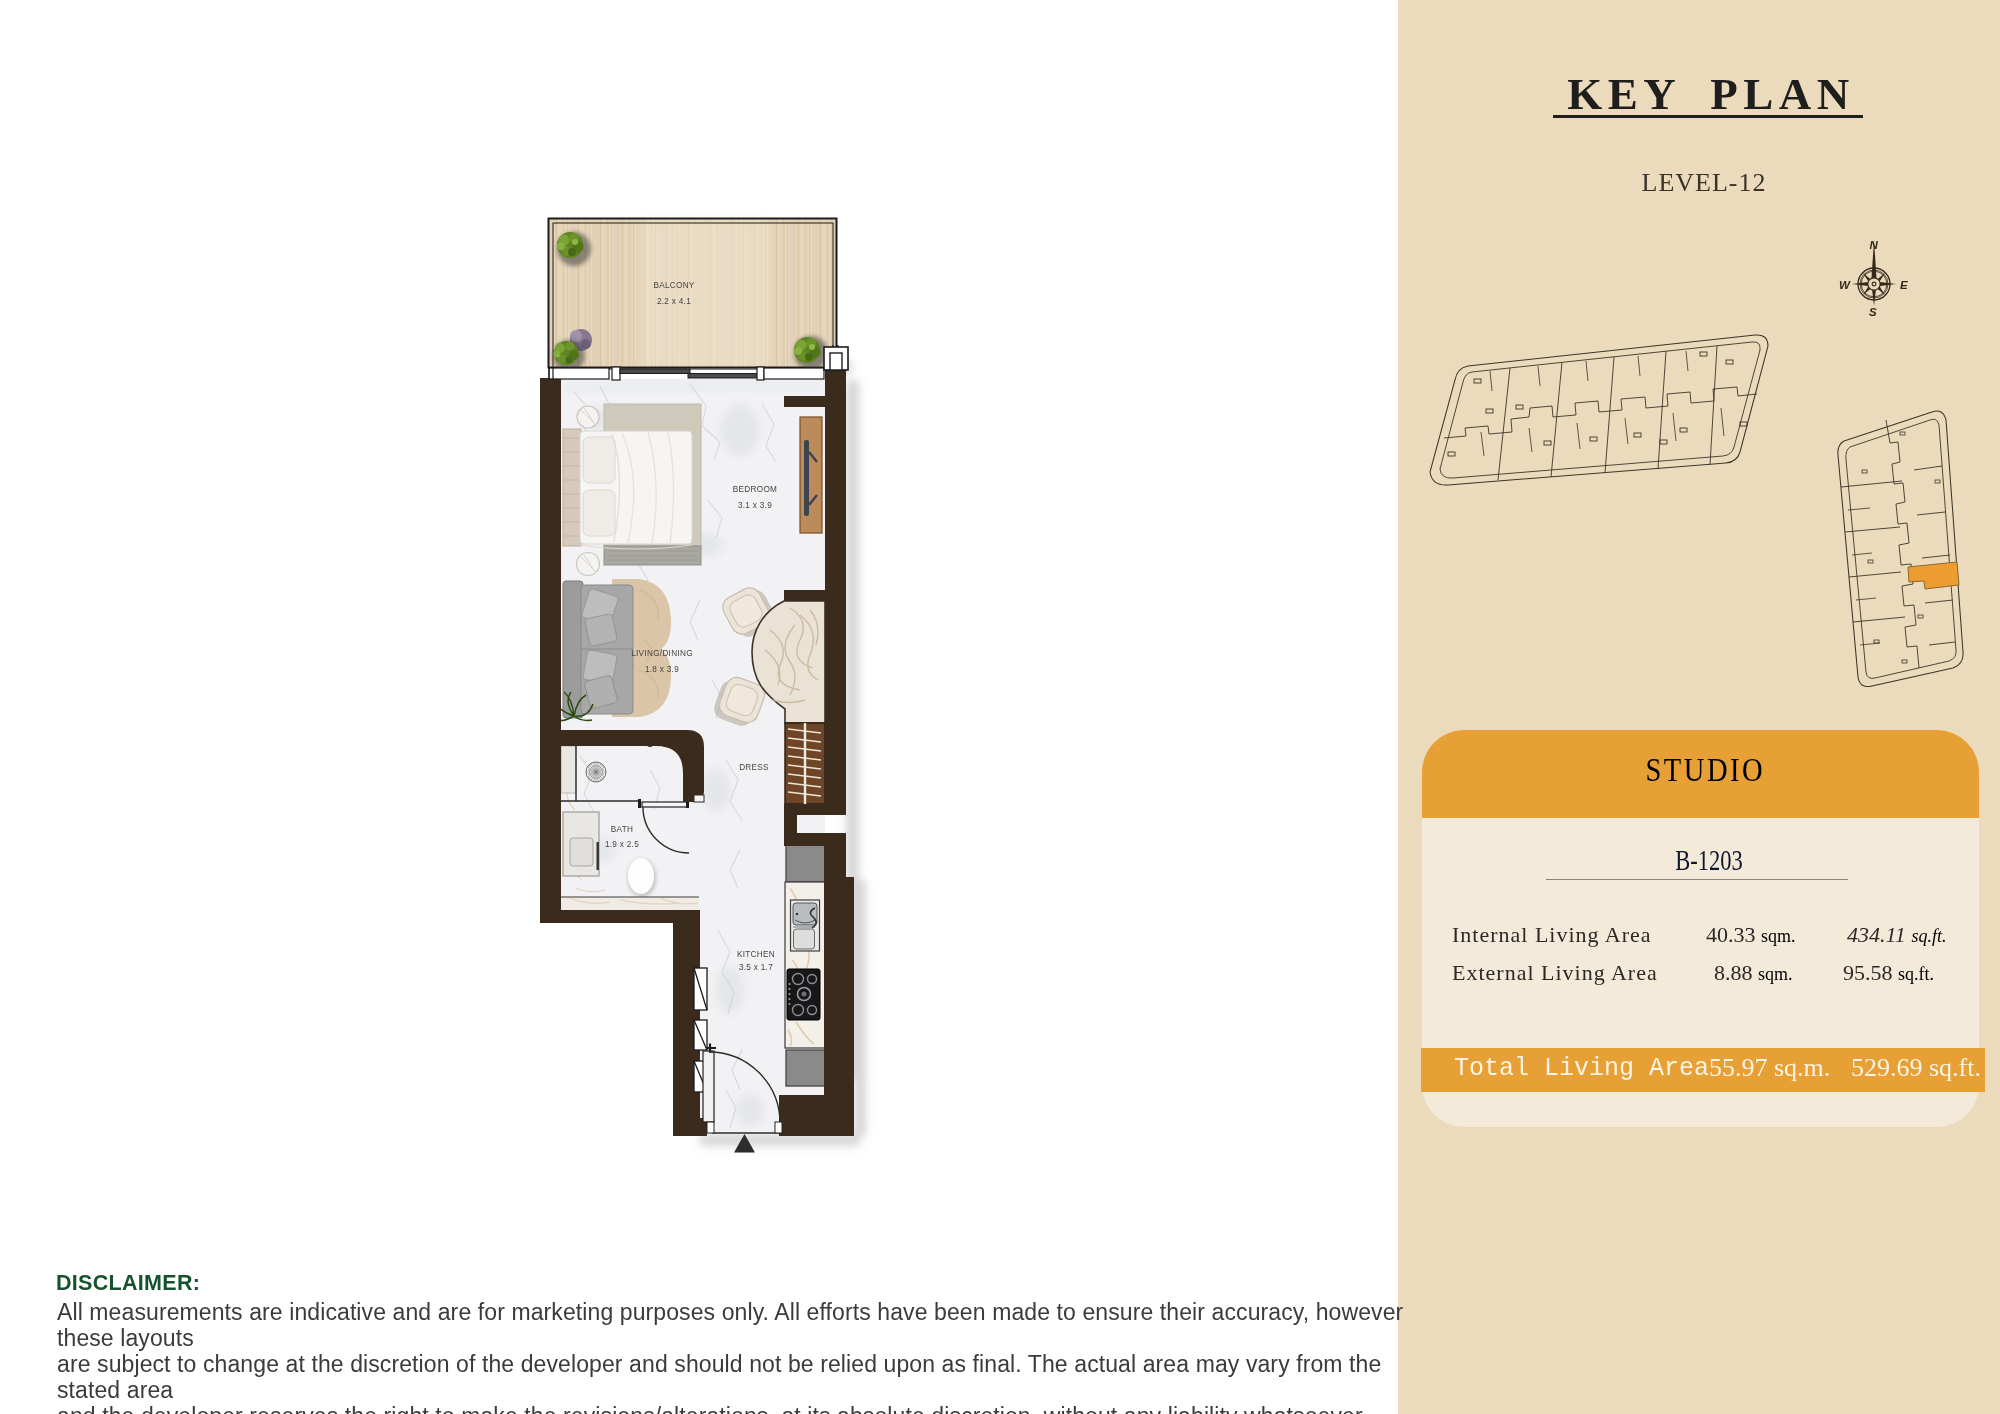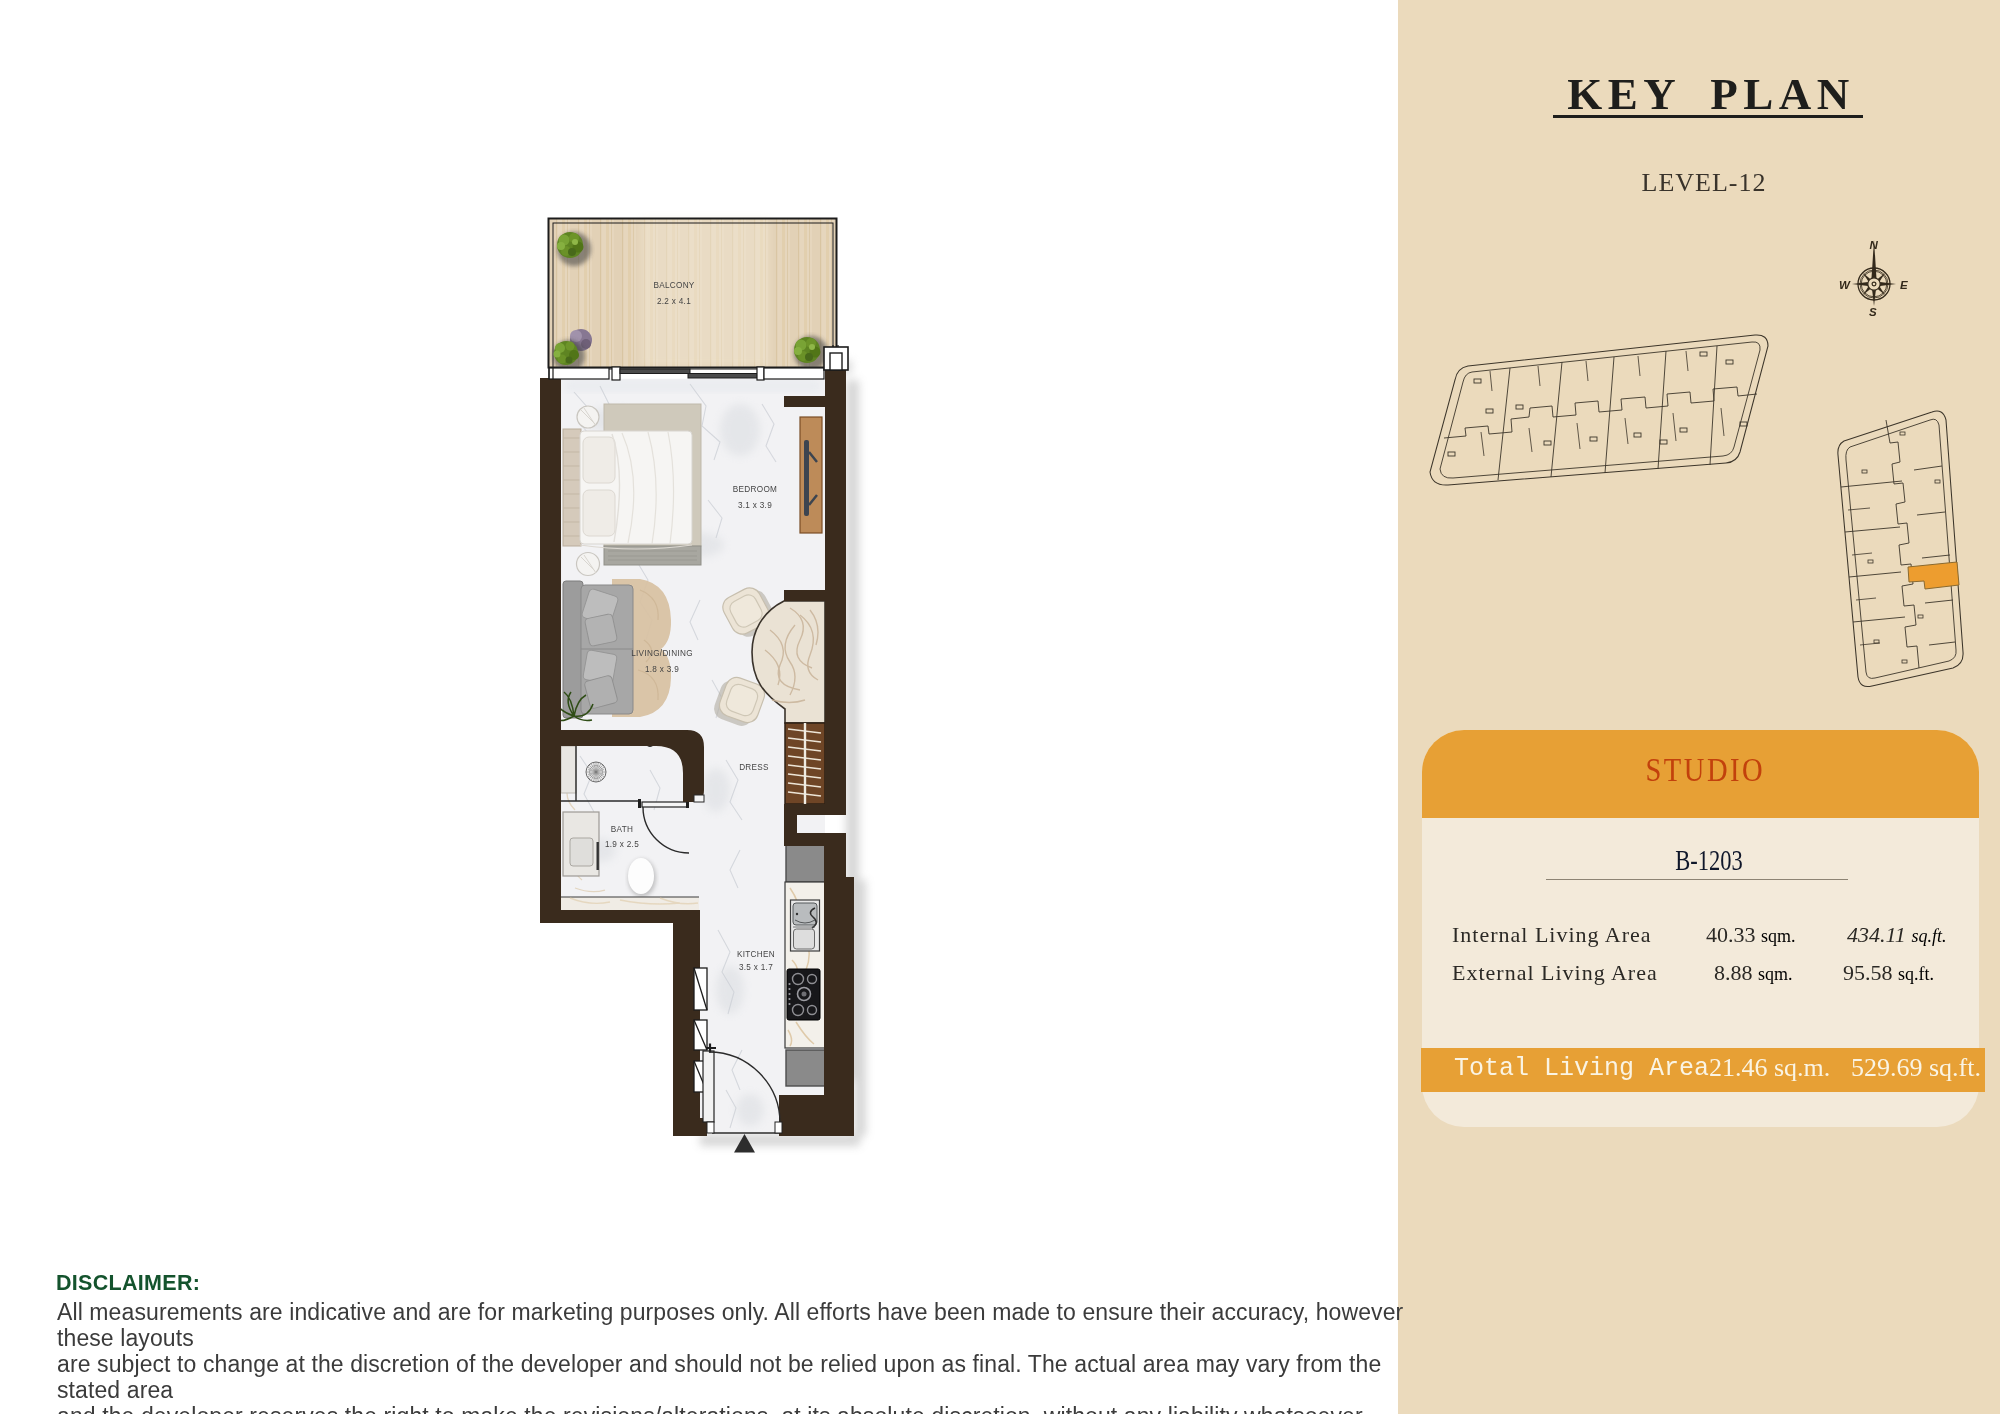--- a/index.html
+++ b/index.html
@@ -12,21 +12,21 @@
      font-family:"Liberation Serif",serif;font-weight:700;font-size:45px;color:#1e1e1c;
      letter-spacing:5.5px;word-spacing:14px;}
   .kp-underline{left:1553px;top:115px;width:310px;height:3px;background:#1e1e1c;}
   .level{left:1403px;top:168px;width:602px;text-align:center;
      font-family:"Liberation Serif",serif;font-size:26px;color:#39332b;letter-spacing:1px;}
   
   .card{left:1422px;top:730px;width:557px;height:397px;background:#f3eada;border-radius:42px;}
   .cardhead{left:1422px;top:730px;width:557px;height:88px;background:#e7a035;
      border-radius:42px 42px 0 0;}
   .studio{left:1427px;top:751px;width:557px;text-align:center;
-     font-family:"Liberation Serif",serif;font-size:34px;color:#c2410c;letter-spacing:3px;}
+     font-family:"Liberation Serif",serif;font-size:34px;color:#000000;letter-spacing:3px;}
   .studio span{display:inline-block;transform:scaleX(0.84);transform-origin:center;}
   .b1203{left:1430px;top:843px;width:557px;text-align:center;
      font-family:"Liberation Serif",serif;font-size:30px;color:#0f172a;letter-spacing:0px;}
   .b1203 span{display:inline-block;transform:scaleX(0.75);transform-origin:center;}
   .b-underline{left:1546px;top:879px;width:302px;height:1px;background:#8d8474;}
   .rowlab{font-family:"Liberation Serif",serif;font-size:22px;color:#2b2925;letter-spacing:1px;}
   .rowval{font-family:"Liberation Serif",serif;font-size:22px;color:#2b2925;}
   .rowunit{font-family:"Liberation Serif",serif;font-size:18px;color:#000000;}
   .totalbar{left:1421px;top:1048px;width:564px;height:44px;background:#e7a035;}
   .totaltxt{font-family:Liberation Mono, monospace;font-size:25px;color:#faf4e4;text-align:right;}
@@ -155,21 +155,21 @@
 <div class="abs rowlab" style="left:1452px;top:922px;">Internal Living Area</div>
 <div class="abs rowval" style="left:1706px;top:922px;">40.33 <span class="rowunit">sqm.</span></div>
 <div class="abs rowval" style="left:1847px;top:922px;font-style:italic;">434.11 <span class="rowunit">sq.ft.</span></div>
 
 <div class="abs rowlab" style="left:1452px;top:960px;">External Living Area</div>
 <div class="abs rowval" style="left:1714px;top:960px;">8.88 <span class="rowunit">sqm.</span></div>
 <div class="abs rowval" style="left:1843px;top:960px;">95.58 <span class="rowunit">sq.ft.</span></div>
 
 <div class="abs totalbar"></div>
 <div class="abs totaltxt" style="left:1454px;top:1054px;">Total Living Area</div>
-<div class="abs totalnum" style="left:1709px;top:1053px;">21.46 sq.m.</div>
+<div class="abs totalnum" style="left:1709px;top:1053px;">55.97 sq.m.</div>
 <div class="abs totalnum" style="left:1851px;top:1053px;">529.69 sq.ft.</div>
 
 <div class="abs disc-title">DISCLAIMER:</div>
 
 <div class="abs disc-body">All measurements are indicative and are for marketing purposes only. All efforts have been made to ensure their accuracy, however these layouts<br>are subject to change at the discretion of the developer and should not be relied upon as final. The actual area may vary from the stated area<br>and the developer reserves the right to make the revisions/alterations, at its absolute discretion, without any liability whatsoever</div>
 
 <svg class="abs" style="left:520px;top:205px" width="360" height="960" viewBox="520 205 360 960">
 <defs>
   <pattern id="wood" x="548" y="218" width="22" height="150" patternUnits="userSpaceOnUse">
     <rect width="22" height="150" fill="#e6d6bd"></rect>

